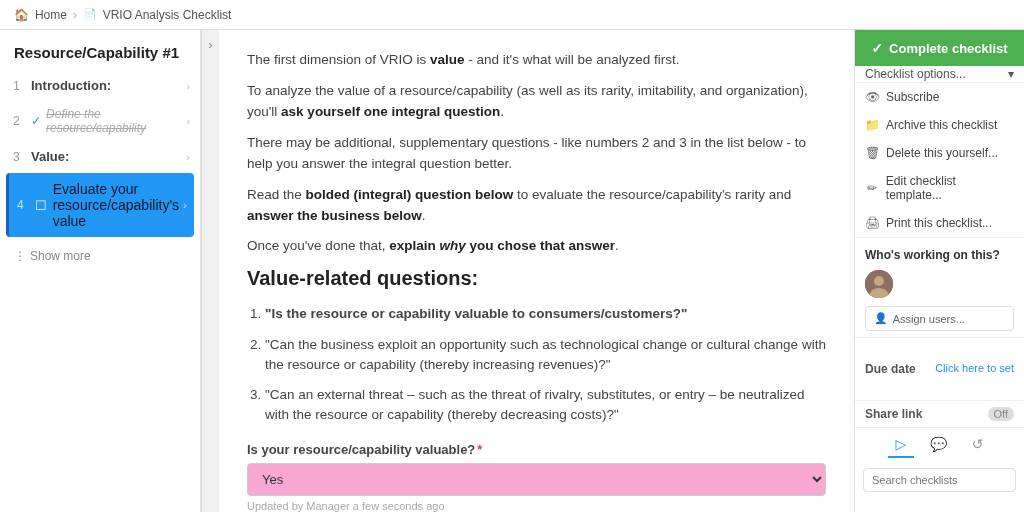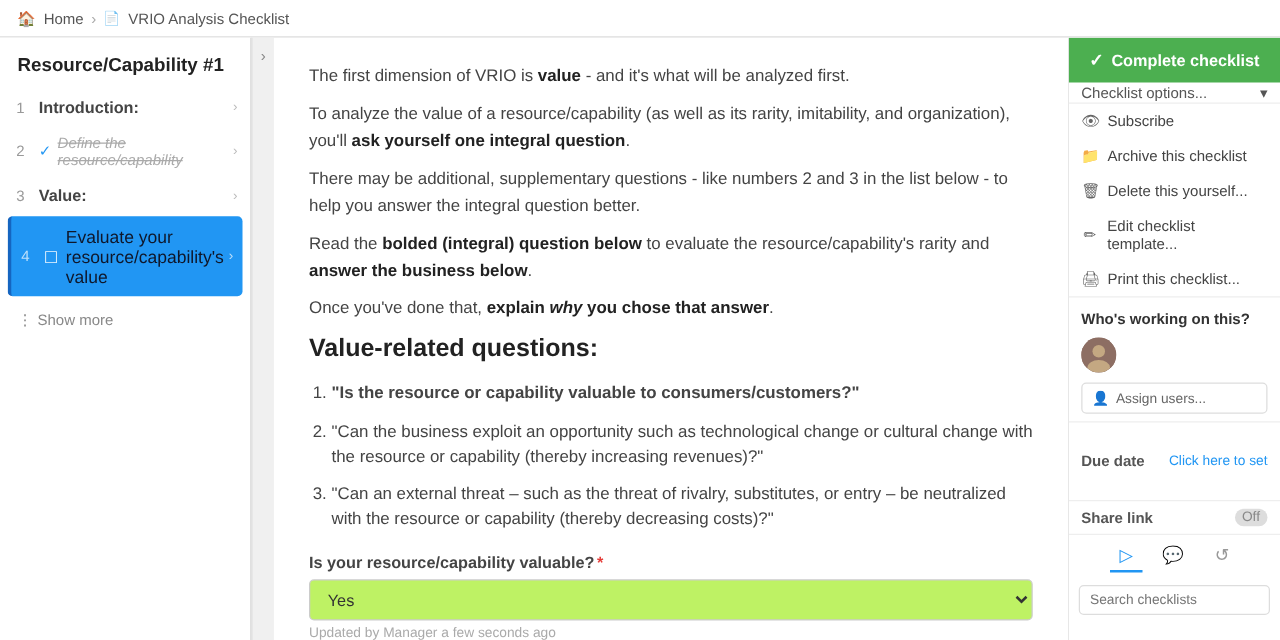--- a/index.html
+++ b/index.html
@@ -35,37 +35,37 @@
     
     .content { flex: 1; overflow-y: auto; padding: 20px 28px; background: #fff; }
     .content p { margin-bottom: 10px; line-height: 1.55; font-size: 13.5px; color: #444; }
     .content p strong { color: #222; }
     .value-heading { font-size: 20px; font-weight: 700; color: #222; margin-bottom: 14px; }
     .questions-list { margin: 10px 0 16px 18px; }
     .questions-list li { margin-bottom: 10px; font-size: 13.5px; color: #444; line-height: 1.5; }
     .form-label { font-size: 13px; font-weight: 600; color: #444; margin-bottom: 6px; }
     .required-star { color: #e53935; margin-left: 2px; }
     .select-wrap { position: relative; margin-bottom: 4px; }
-    select { width: 100%; padding: 7px 10px; border: 1px solid #ccc; border-radius: 4px; font-size: 13px; background: #bef264; appearance: auto; color: #333; }
+    select { width: 100%; padding: 7px 10px; border: 1px solid #ccc; border-radius: 4px; font-size: 13px; background: #f9a8d4; appearance: auto; color: #333; }
     .updated-text { font-size: 11px; color: #aaa; margin-bottom: 30px; }
 
     
     .right-sidebar { width: 170px; background: #fff; border-left: 1px solid #e0e0e0; display: flex; flex-direction: column; overflow-y: auto; flex-shrink: 0; }
     .complete-btn { background: #4caf50; color: #fff; border: none; padding: 10px 12px; font-size: 13px; font-weight: 600; cursor: pointer; display: flex; align-items: center; gap: 6px; width: 100%; justify-content: center; }
     .complete-btn .check-icon { font-size: 14px; }
     .checklist-options { display: flex; align-items: center; justify-content: space-between; padding: 1px 10px; border-bottom: 1px solid #eee; cursor: pointer; font-size: 12px; color: #555; }
     .options-list { border-bottom: 1px solid #eee; }
     .option-item { display: flex; align-items: center; gap: 7px; padding: 7px 10px; font-size: 12px; color: #444; cursor: pointer; }
     .option-icon { color: #666; font-size: 12px; width: 14px; text-align: center; }
     .who-working { padding: 10px 10px 6px; }
     .who-title { font-size: 12px; font-weight: 700; color: #333; margin-bottom: 8px; }
     .avatar-row { display: flex; align-items: center; gap: 6px; margin-bottom: 8px; }
     .avatar { width: 28px; height: 28px; border-radius: 50%; background: #999; overflow: hidden; display: flex; align-items: center; justify-content: center; color: #fff; font-size: 11px; }
     .assign-btn { width: 100%; border: 1px solid #ddd; background: #fff; border-radius: 4px; padding: 5px 8px; font-size: 11px; color: #666; cursor: pointer; display: flex; align-items: center; gap: 5px; }
-    .due-date-row { display: flex; justify-content: space-between; align-items: center; padding: 24px 10px; border-top: 1px solid #eee; font-size: 12px; }
+    .due-date-row { display: flex; justify-content: space-between; padding: 24px 10px; border-top: 1px solid #eee; font-size: 12px; }
     .due-label { color: #555; font-weight: 600; }
     .due-link { color: #2196f3; cursor: pointer; font-size: 11px; margin-left: 16px; }
     .share-row { display: flex; justify-content: space-between; align-items: flex-end; padding: 6px 10px; border-top: 1px solid #eee; font-size: 12px; }
     .share-label { color: #555; font-weight: 600; }
     .share-off { background: #ddd; color: #888; border-radius: 10px; padding: 1px 6px; font-size: 11px; }
     .tabs-row { display: flex; border-top: 1px solid #eee; padding: 4px 6px; gap: 8px; justify-content: center; }
     .tab-icon { padding: 4px 8px; cursor: pointer; color: #999; font-size: 14px; border-bottom: 2px solid transparent; }
     .tab-icon.active { color: #2196f3; border-bottom-color: #2196f3; }
     .search-box { margin: 6px 8px; }
     .search-input { width: 100%; border: 1px solid #ddd; border-radius: 4px; padding: 5px 8px; font-size: 11px; color: #999; }

